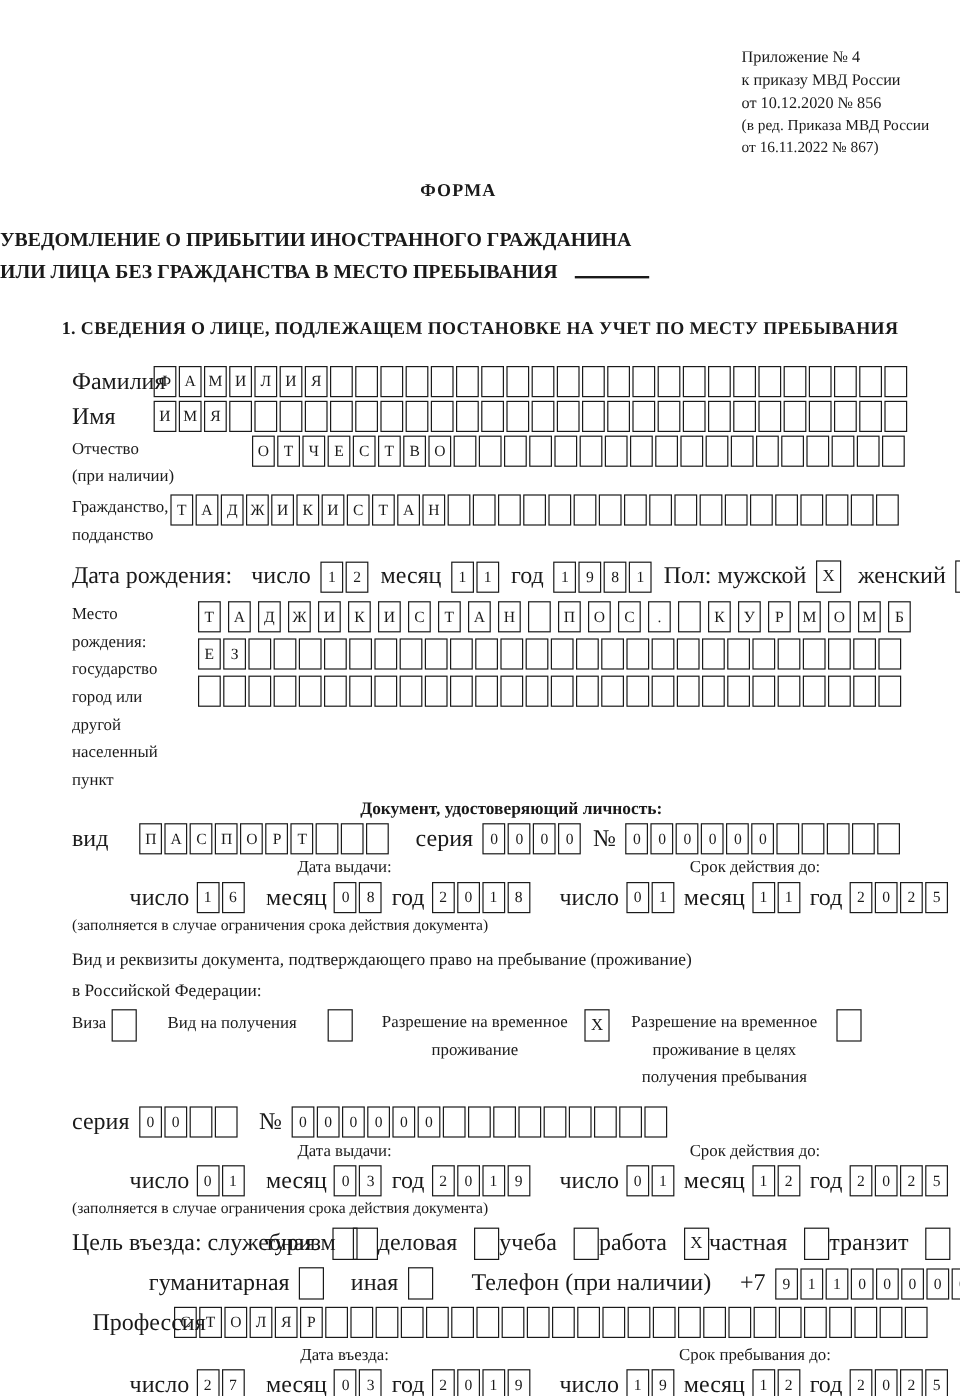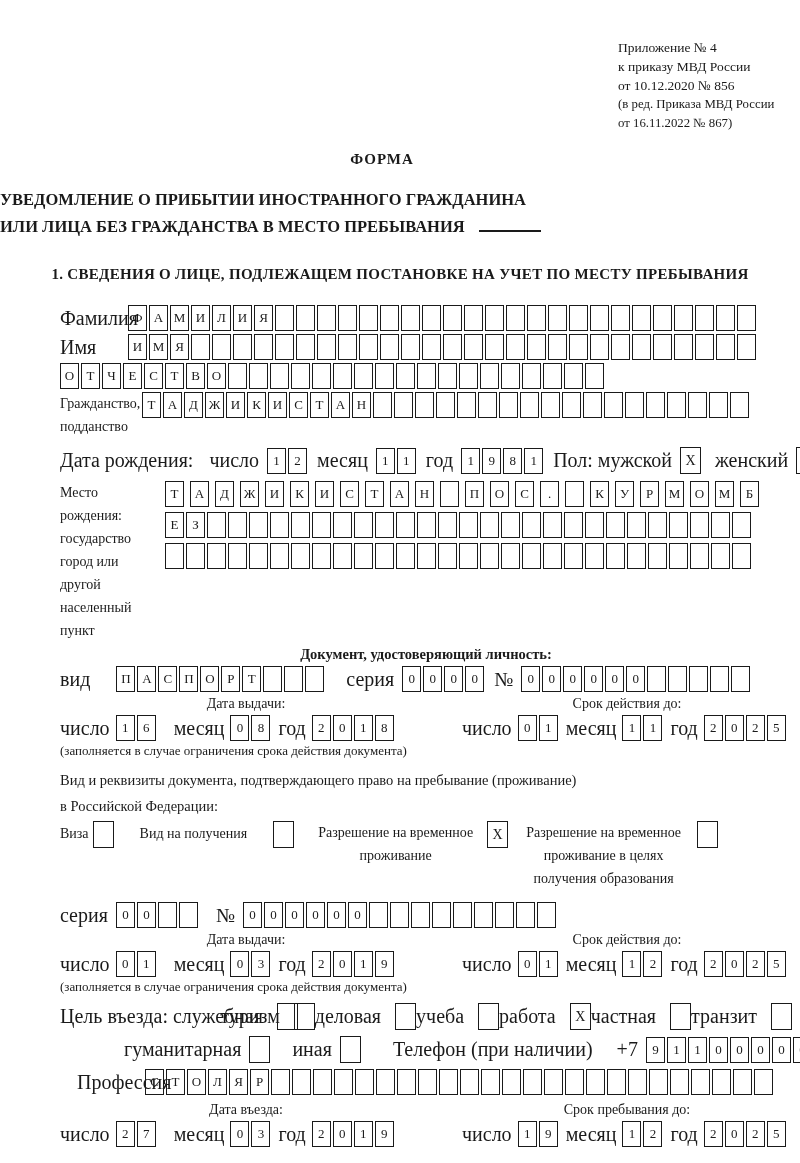--- a/index.html
+++ b/index.html
@@ -27,21 +27,21 @@
   .cb{
     flex:none;width:19px;height:25px;border:1.5px solid #1a1a1a;
     display:flex;align-items:center;justify-content:center;font-size:14px;
   }
   .w60{width:60px;}
   .w142{width:142px;}
   .w74{width:74px;}
   .w97{width:97px;}
   .col{display:flex;flex-direction:column;row-gap:5px;}
   .dochead{margin-top:4px;text-align:center;font-weight:bold;font-size:14.5px;}
-  .datepair{display:flex;margin-top:4px;}
+  .datepair{display:flex;margin-top:4px;margin-left:48px;}
   .dgroup{display:flex;flex-direction:column;}
   .dg-left{width:372px;}
   .dg-right{width:330px;margin-left:auto;}
   .dhead{text-align:center;font-size:14px;margin-bottom:3px;}
   .dline{display:flex;align-items:center;column-gap:6px;}
   .note{margin-top:2px;text-align:left;font-size:13px;}
   .plain{margin-top:8px;font-size:14.5px;line-height:26px;}
   .chkrow{display:flex;align-items:flex-start;margin-top:2px;}
   .chkrow .txt{font-size:14px;line-height:25px;}
   .ctr{text-align:center;}
@@ -138,20 +138,24 @@
           <span class="cell"></span>
           <span class="cell"></span>
           <span class="cell"></span>
           <span class="cell"></span>
           <span class="cell"></span>
           <span class="cell"></span>
         </span>
     </div>
 
     <div class="row top">
+      <span class="lblblock w142">
+        <div>Отчество</div>
+        <div>(при наличии)</div>
+      </span>
       <span class="cells">
           <span class="cell">О</span>
           <span class="cell">Т</span>
           <span class="cell">Ч</span>
           <span class="cell">Е</span>
           <span class="cell">С</span>
           <span class="cell">Т</span>
           <span class="cell">В</span>
           <span class="cell">О</span>
           <span class="cell"></span>
@@ -433,21 +437,21 @@
       <span class="txt" style="margin-left:26px;">Вид на получения</span>
       <span class="cb" style="margin-left:26px;"></span>
       <span class="txt ctr" style="margin-left:24px;line-height:23px;">
         <div>Разрешение на временное</div>
         <div>проживание</div>
       </span>
       <span class="cb" style="margin-left:14px;">X</span>
       <span class="txt ctr" style="margin-left:18px;line-height:23px;">
         <div>Разрешение на временное</div>
         <div>проживание в целях</div>
-        <div>получения образования</div>
+        <div>получения пребывания</div>
       </span>
       <span class="cb" style="margin-left:16px;"></span>
     </div>
 
     <div class="row" style="margin-top:12px;">
       <span class="lbl">серия</span>
       <span class="cells">
           <span class="cell">0</span>
           <span class="cell">0</span>
           <span class="cell"></span>

